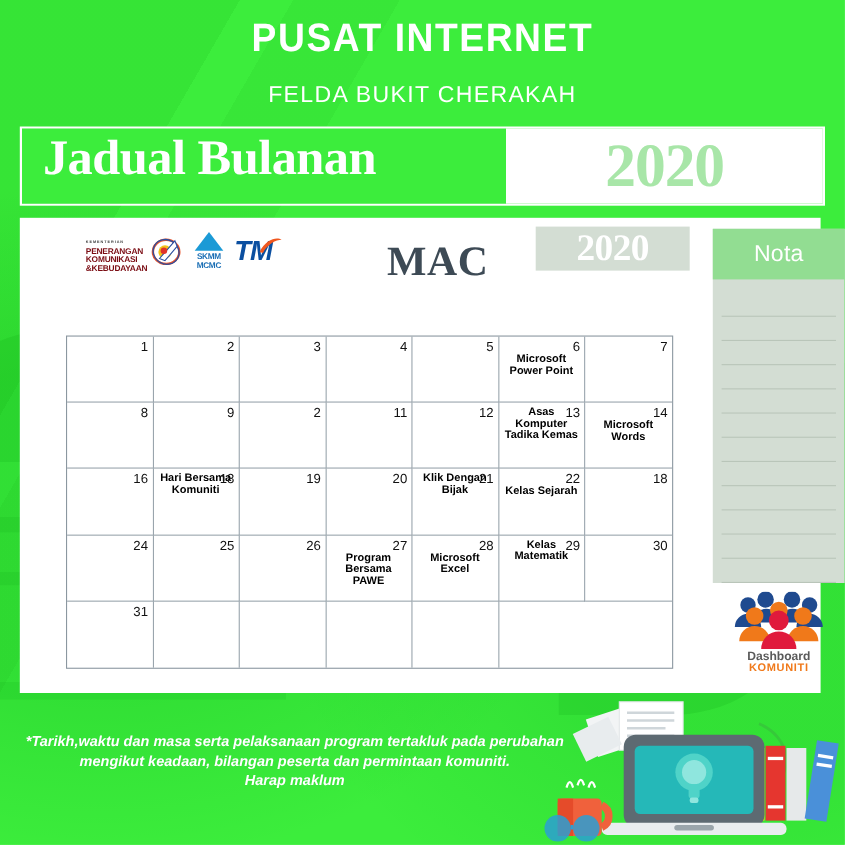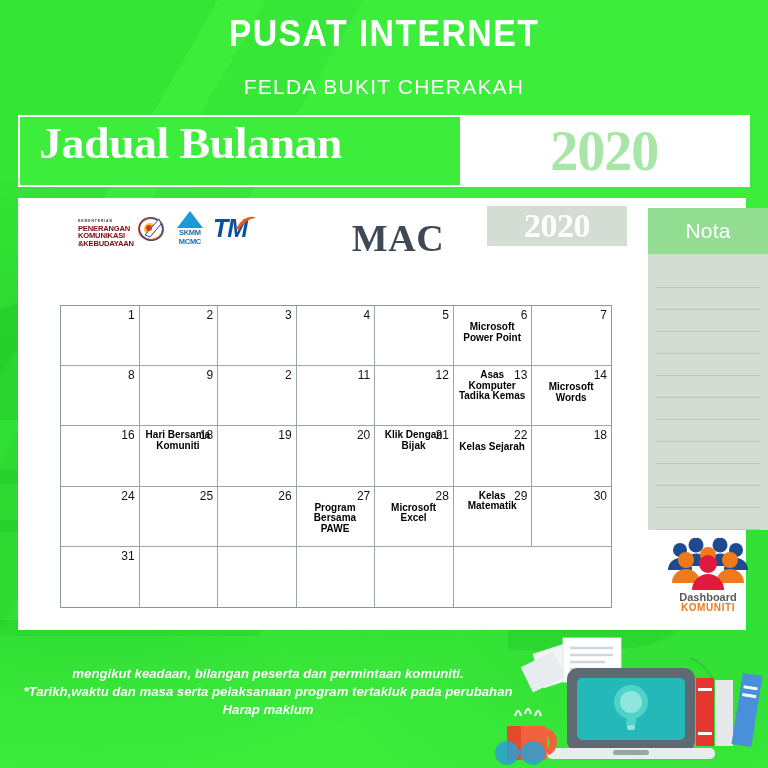--- a/index.html
+++ b/index.html
@@ -436,22 +436,22 @@
         </svg>
       </div>
       <div class="l1">Dashboard</div>
       <div class="l2">KOMUNITI</div>
     </div>
 
   </div>
 </div>
 
 <div id="footnote">
+  <div>*Tarikh,waktu dan masa serta pelaksanaan program tertakluk pada perubahan</div>
   <div>mengikut keadaan, bilangan peserta dan permintaan komuniti.</div>
-  <div>*Tarikh,waktu dan masa serta pelaksanaan program tertakluk pada perubahan</div>
   <div>Harap maklum</div>
 </div>
 
 <div id="illus">
   <svg width="283" height="140" viewBox="0 0 283 140">
 
     <g>
       <rect x="52" y="18" width="46" height="36" fill="#f2f4f5" transform="rotate(-18 75 36)"></rect>
       <rect x="78" y="10" width="58" height="44" fill="#ffffff" stroke="#e2e6e8"></rect>
       <g stroke="#cfd6da" stroke-width="2.4">

